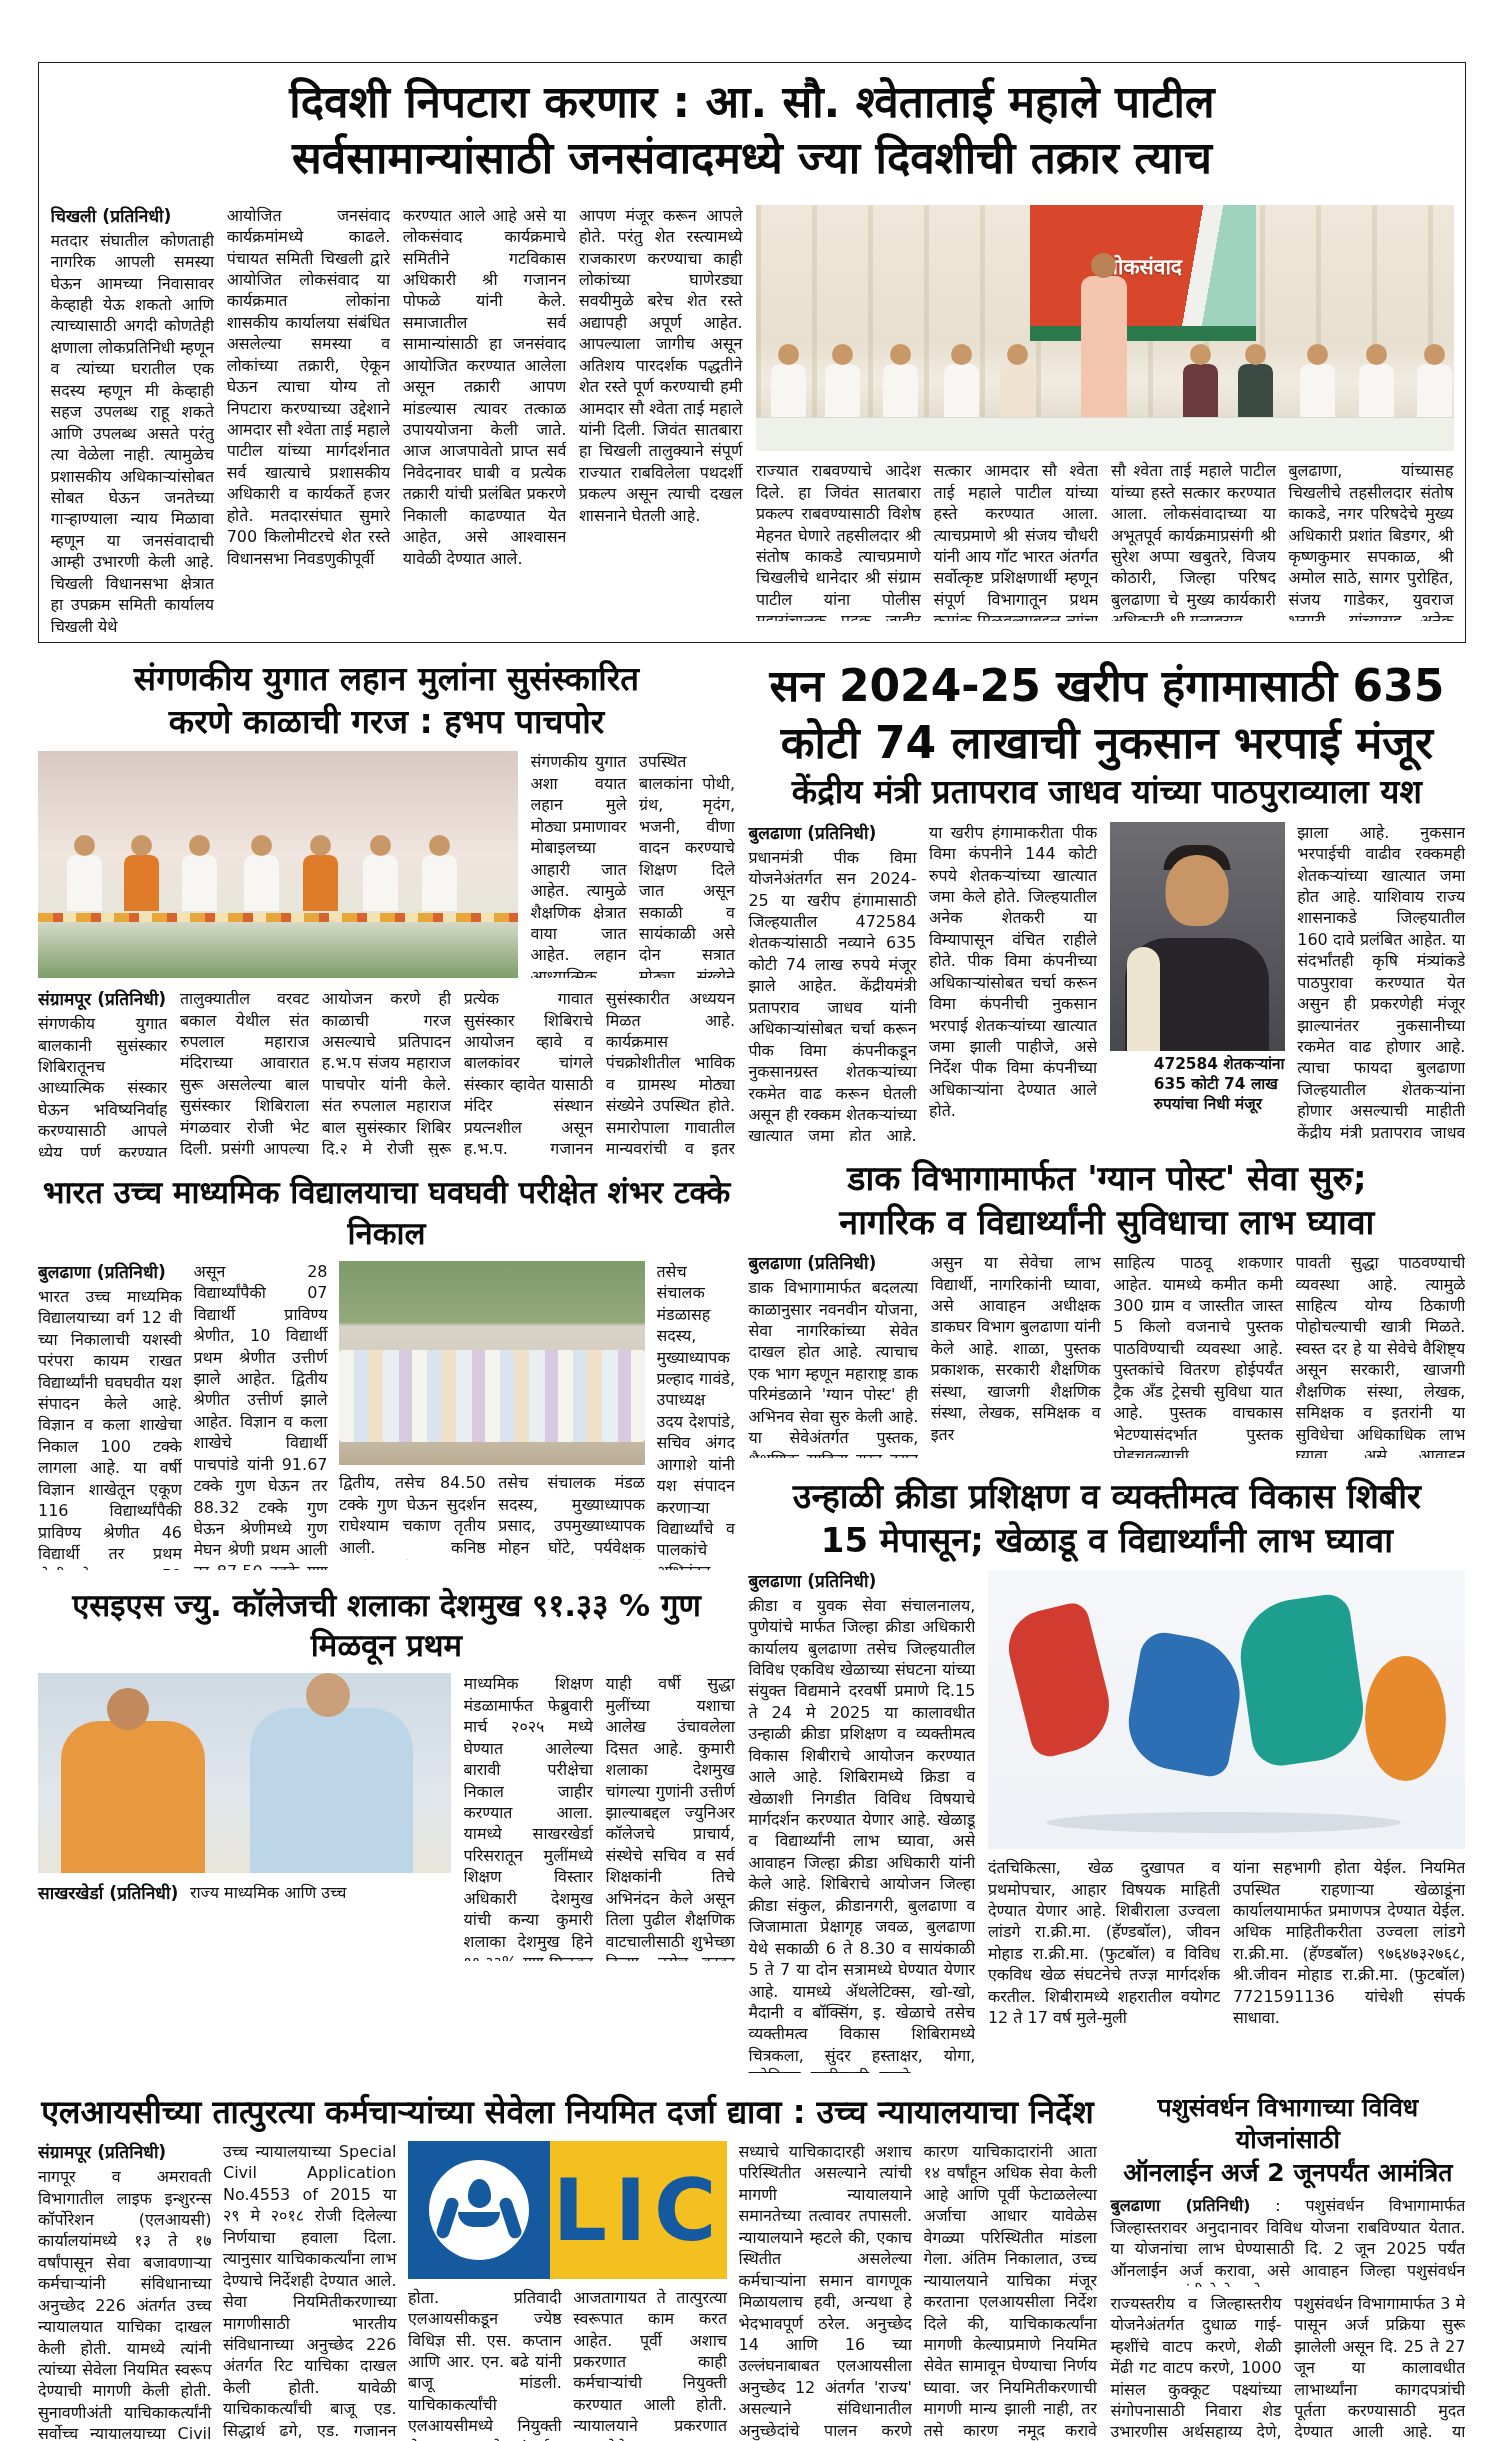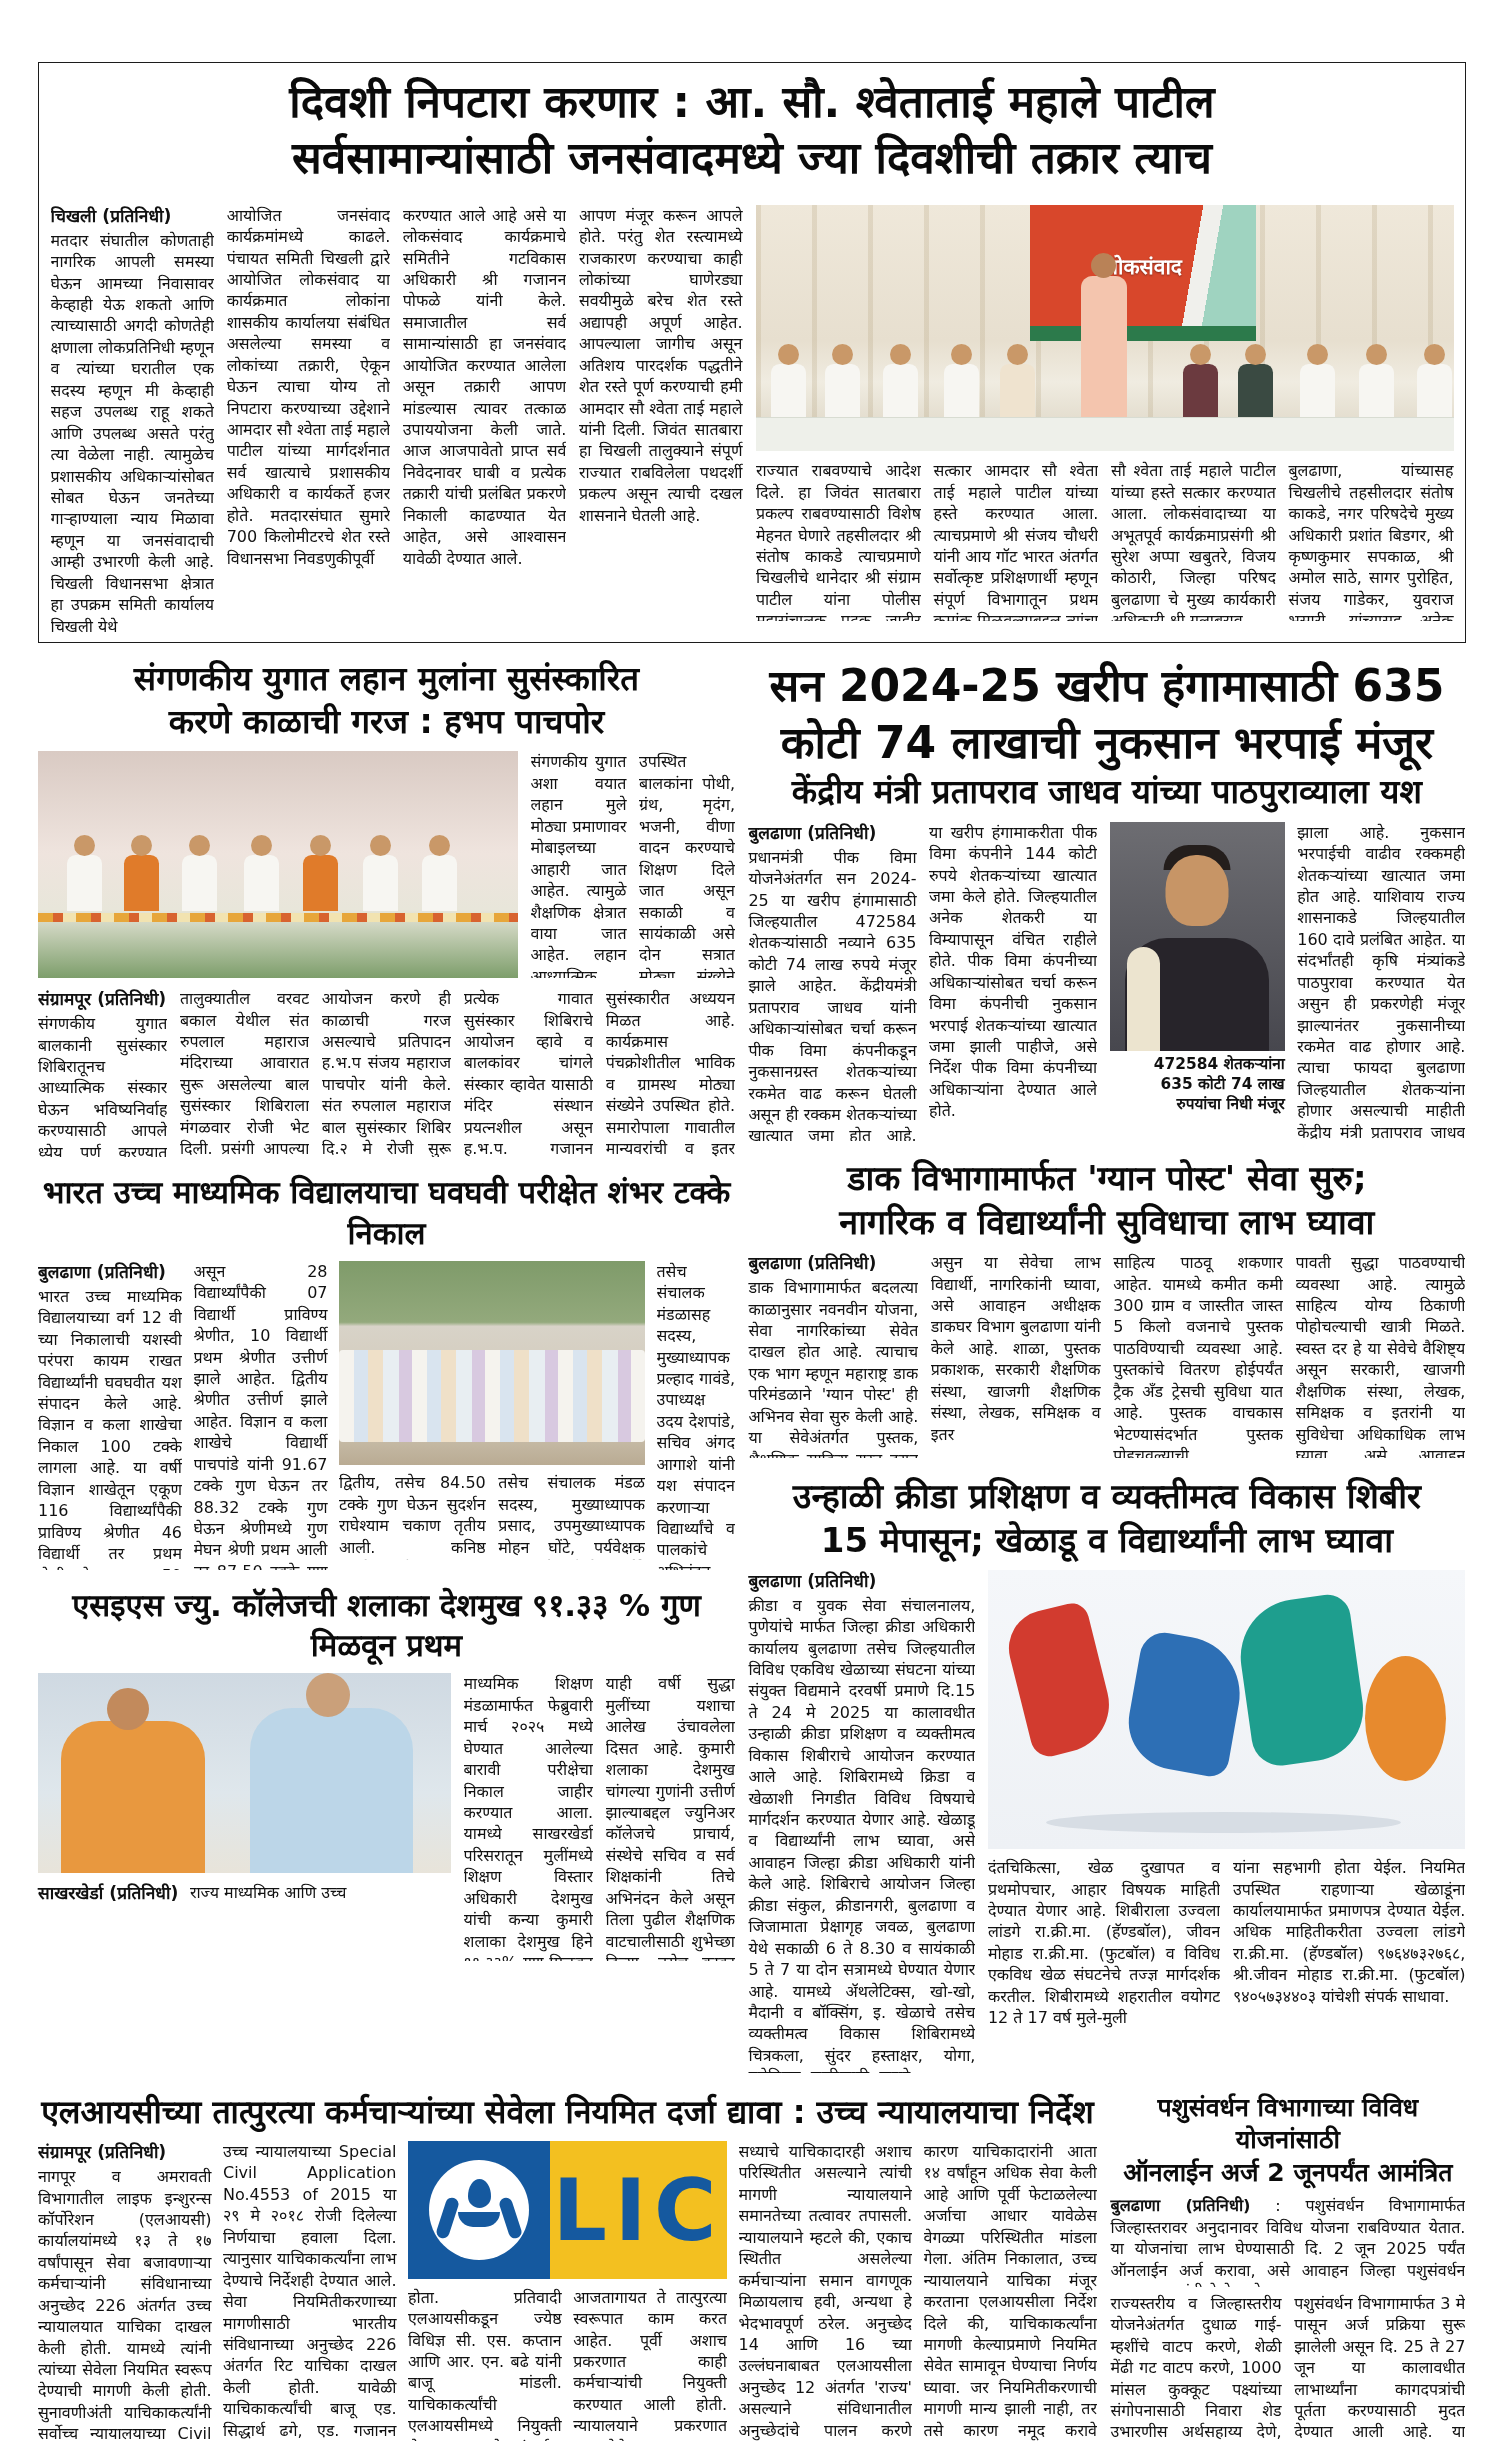--- a/index.html
+++ b/index.html
@@ -15,21 +15,21 @@
   
   .hl{font-weight:bold;text-align:center;color:#0b0b0b;}
   .hl.h1{font-size:44px;line-height:1.28;}
   .hl.h2{font-size:33px;line-height:1.32;}
   .hl.h3{font-size:31px;line-height:1.3;}
   .hl.h4{font-size:25px;line-height:1.3;}
   
   .cols{display:flex;gap:12.5px;}
   .col{flex:1;text-align:justify;font-size:16px;line-height:1.34;overflow:hidden;}
   .dl{font-weight:bold;font-size:17.3px;margin-bottom:1.9px;}
-  .cap{font-weight:bold;font-size:15.4px;text-align:right;line-height:1.3;margin-top:3.8px;margin-left:44px;}
+  .cap{font-weight:bold;font-size:15.4px;text-align:left;line-height:1.3;margin-top:3.8px;margin-left:44px;}
   
   .lead{border:1.9px solid #1c1c1c;padding:11.5px 11.5px 7.7px 11.5px;margin-top:11.5px;}
   .lead-grid{display:grid;grid-template-columns:692px 1fr;gap:13.4px;margin-top:18px;}
   .lead-left .col{height:430px;}
   .lead-under .col{height:161px;}
   
   .ph{position:relative;overflow:hidden;background:#ddd;}
   .lead-ph{width:100%;height:246px;background:linear-gradient(180deg,#efe8da 0%,#e7dfcf 55%,#f0ece1 72%,#d9d1bf 100%);}
   .drapes{position:absolute;inset:0;background:repeating-linear-gradient(90deg,rgba(170,150,110,.22) 0 4.8px,transparent 4.8px 56px);}
   .banner{position:absolute;left:274px;top:0;width:226px;height:123px;background:linear-gradient(100deg,#d8472b 70%,#f0f0ec 70% 78%,#9fd3c0 78%);display:flex;align-items:center;justify-content:center;}
@@ -270,21 +270,21 @@
           <div>
             <div class="ph krd-ph">
               <div class="s1"></div>
               <div class="s2"></div>
               <div class="s3"></div>
               <div class="s4"></div>
               <div class="s5"></div>
             </div>
             <div class="cols krd-under">
               <div class="col">दंतचिकित्सा, खेळ दुखापत व प्रथमोपचार, आहार विषयक माहिती देण्यात येणार आहे. शिबीराला उज्वला लांडगे रा.क्री.मा. (हॅण्डबॉल), जीवन मोहाड रा.क्री.मा. (फुटबॉल) व विविध एकविध खेळ संघटनेचे तज्ज्ञ मार्गदर्शक करतील. शिबीरामध्ये शहरातील वयोगट 12 ते 17 वर्ष मुले-मुली</div>
-              <div class="col">यांना सहभागी होता येईल. नियमित उपस्थित राहणाऱ्या खेळाडूंना कार्यालयामार्फत प्रमाणपत्र देण्यात येईल. अधिक माहितीकरीता उज्वला लांडगे रा.क्री.मा. (हॅण्डबॉल) ९७६४७३२७६८, श्री.जीवन मोहाड रा.क्री.मा. (फुटबॉल) ९४०५७३४४०३ यांचेशी संपर्क साधावा.</div>
+              <div class="col">यांना सहभागी होता येईल. नियमित उपस्थित राहणाऱ्या खेळाडूंना कार्यालयामार्फत प्रमाणपत्र देण्यात येईल. अधिक माहितीकरीता उज्वला लांडगे रा.क्री.मा. (हॅण्डबॉल) ९७६४७३२७६८, श्री.जीवन मोहाड रा.क्री.मा. (फुटबॉल) 7721591136 यांचेशी संपर्क साधावा.</div>
             </div>
           </div>
         </div>
       </div>
 
     </div>
   </div>
 
   <div class="bottom">
 

